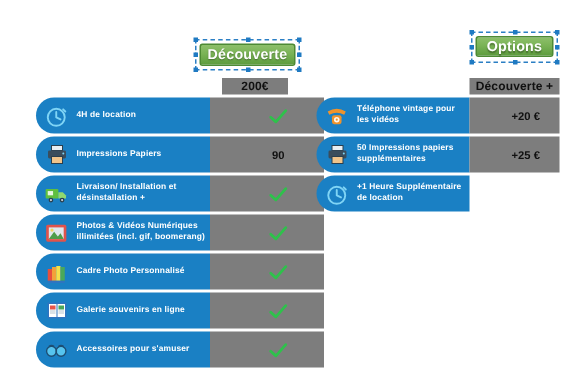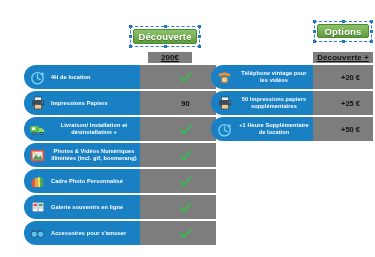--- a/index.html
+++ b/index.html
@@ -3,21 +3,21 @@
 <meta charset="utf-8">
 <style>
   html,body{margin:0;padding:0;}
   body{
     width:375px;height:257px;
     background:#ffffff;
     font-family:"Liberation Sans",sans-serif;
     overflow:hidden;
     position:relative;
   }
-  .canvas{position:absolute;inset:0;text-align:center;}
+  .canvas{position:absolute;inset:0;}
 
   
   .hdr-btn{
     position:absolute;
     box-sizing:border-box;
     display:flex;align-items:center;justify-content:center;
     color:#ffffff;
     font-size:9.5px;font-weight:700;
     letter-spacing:.15px;
     background:linear-gradient(180deg,#8dbf6a 0%,#7ab356 45%,#5d9c3e 100%);
@@ -45,21 +45,20 @@
 
   
   .subhdr{
     position:absolute;
     box-sizing:border-box;
     display:flex;align-items:center;justify-content:center;
     background:#7d7d7d;
     color:#111111;
     font-size:8px;font-weight:700;
     letter-spacing:.1px;
-    text-decoration:underline;
   }
   #sub-price{left:148px;top:52px;width:44px;height:11px;}
   #sub-exp{left:313px;top:52px;width:60px;height:11px;}
 
   
   .row{position:absolute;display:flex;height:24px;}
   .cell-label{
     box-sizing:border-box;
     display:flex;align-items:center;
     background:#1a80c4;
@@ -332,18 +331,15 @@
     <div class="cell-label">
       <span class="ic">
         <svg width="17" height="17" viewBox="0 0 24 24" fill="none" stroke="#7fd4f5" stroke-width="1.8" stroke-linecap="round">
           <circle cx="12" cy="13" r="8"></circle>
           <path d="M12 13 L12 8 M12 13 L16 15"></path>
           <path d="M18.5 5.5 L20.5 7.5"></path>
         </svg>
       </span>
       <span class="txt txt-2l">+1 Heure Supplémentaire de location</span>
     </div>
-    <div class="cell-val">
-      <span>+50 €</span>
-    </div>
   </div>
 
 </div>
 
 </body></html>

